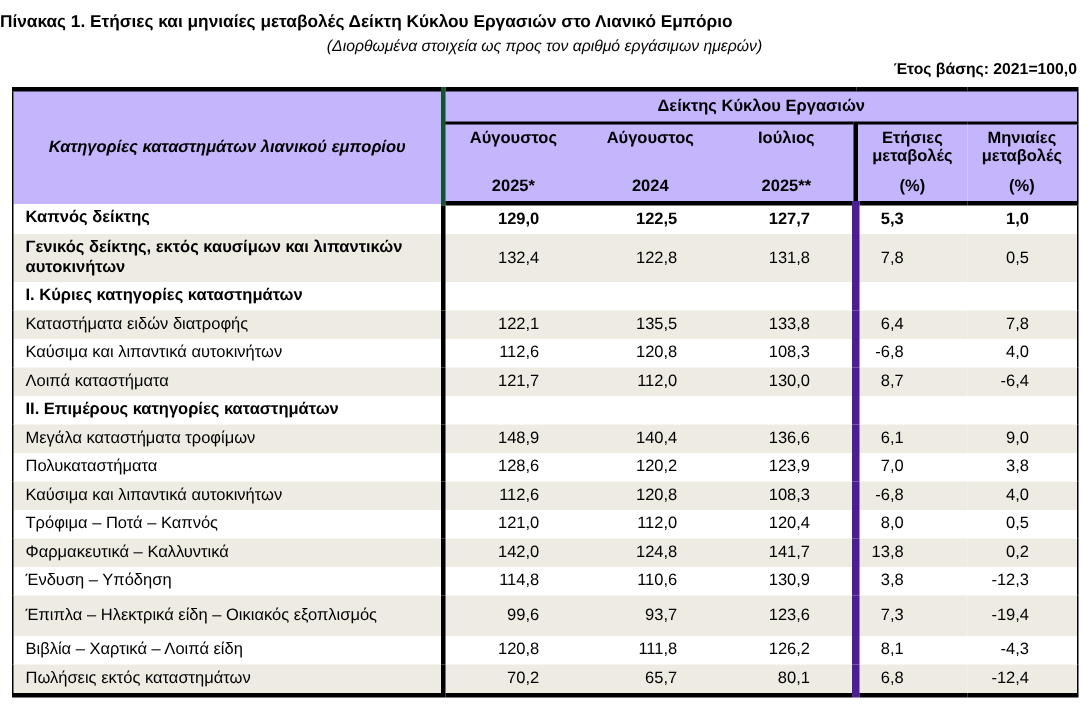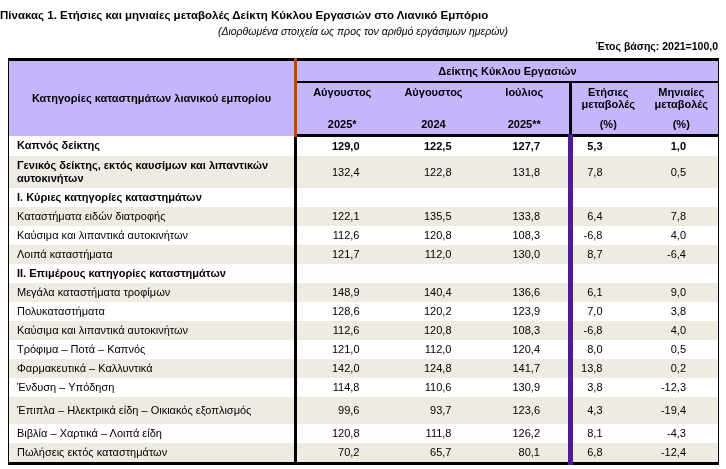--- a/index.html
+++ b/index.html
@@ -26,22 +26,23 @@
     font-size:11px;
   }
   col.c-cat{width:287px;}
   col.c-m{width:92px;}
   col.c-m3{width:91px;}
   col.c-ch{width:74px;}
   thead th{
     background:#c4b5fd;font-weight:bold;padding:0;vertical-align:middle;
   }
   th.cat-h{
-    border-right:3px solid #c2410c;text-align:center;font-size:11px;line-height:13px;
+    border-right:3px solid #14532d;text-align:center;font-size:11px;line-height:13px;
     padding:2px 10px;
+    font-style:italic;
   }
   th.group-h{
     height:20px;border-bottom:2px solid #000;text-align:center;font-size:11px;
   }
   th.sub-h{
     height:46px;vertical-align:top;
   }
   th.sub-h .sub-inner{
     height:44px;display:flex;flex-direction:column;justify-content:space-between;
     align-items:center;padding:3px 2px 4px 2px;line-height:12px;text-align:center;
@@ -220,21 +221,21 @@
           <td class="num m">110,6</td>
           <td class="num m">130,9</td>
           <td class="num ann">3,8</td>
           <td class="num mon">-12,3</td>
         </tr>
         <tr class=" row-tall">
           <td class="lbl">Έπιπλα – Ηλεκτρικά είδη – Οικιακός εξοπλισμός</td>
           <td class="num m">99,6</td>
           <td class="num m">93,7</td>
           <td class="num m">123,6</td>
-          <td class="num ann">4,3</td>
+          <td class="num ann">7,3</td>
           <td class="num mon">-19,4</td>
         </tr>
         <tr>
           <td class="lbl">Βιβλία – Χαρτικά – Λοιπά είδη</td>
           <td class="num m">120,8</td>
           <td class="num m">111,8</td>
           <td class="num m">126,2</td>
           <td class="num ann">8,1</td>
           <td class="num mon">-4,3</td>
         </tr>

